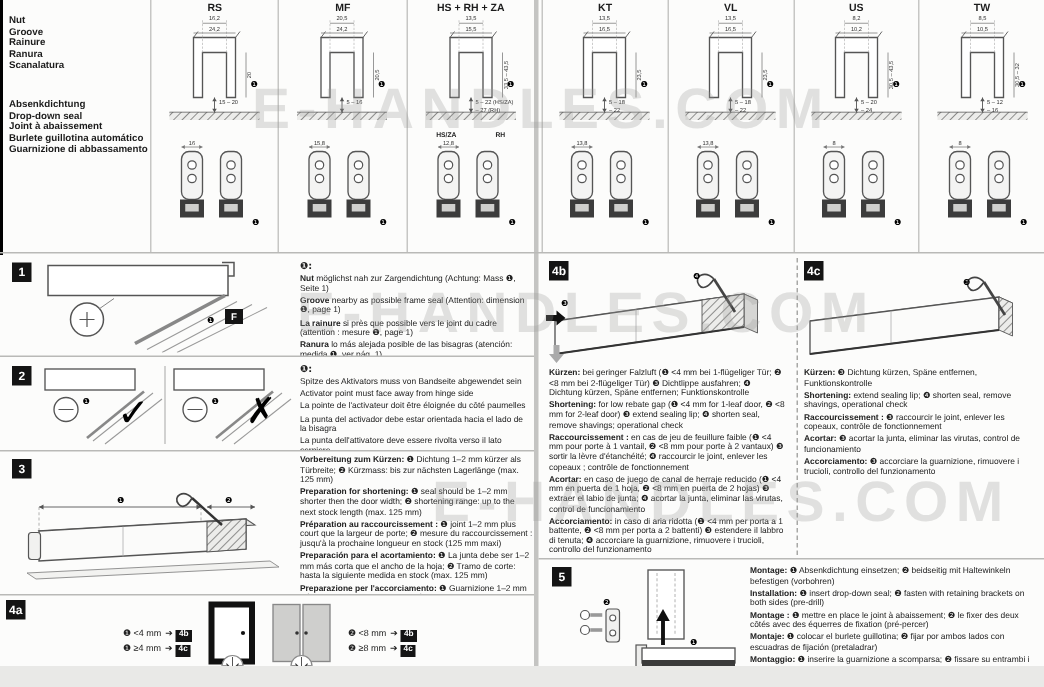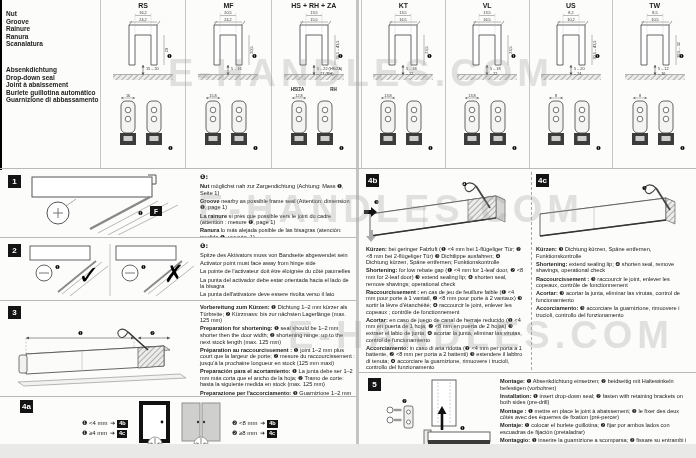--- a/index.html
+++ b/index.html
@@ -485,21 +485,21 @@
           <div class="tline"><b>Vorbereitung zum Kürzen: </b>❶ Dichtung 1–2 mm kürzer als Türbreite; ❷ Kürzmass: bis zur nächsten Lagerlänge (max. 125 mm)</div>
           <div class="tline"><b>Preparation for shortening: </b>❶ seal should be 1–2 mm shorter then the door width; ❷ shortening range: up to the next stock length (max. 125 mm)</div>
           <div class="tline"><b>Préparation au raccourcissement : </b>❶ joint 1–2 mm plus court que la largeur de porte; ❷ mesure du raccourcissement : jusqu'à la prochaine longueur en stock (125 mm maxi)</div>
           <div class="tline"><b>Preparación para el acortamiento: </b>❶ La junta debe ser 1–2 mm más corta que el ancho de la hoja; ❷ Tramo de corte: hasta la siguiente medida en stock (max. 125 mm)</div>
           <div class="tline"><b>Preparazione per l'accorciamento: </b>❶ Guarnizione 1–2 mm più corta della larghezza porta; ❷ Accorciamento: fino alla successiva lunghezza del supporto (max. 125 mm)</div>
         </div>
     </div>
   </div>
 
   <div class="sec" style="left:0;top:398px;width:356px;height:54px">
-    <div class="badge" style="left:20px;top:2px">4a</div>
+    <div class="badge" style="left:4px;top:2px">4a</div>
     <div class="stext" style="left:82px;top:20px">
         <div class="rline">❶ &lt;4 mm <span class="rarrow">➔</span><span class="chip">4b</span></div>
         <div class="rline">❶ ≥4 mm <span class="rarrow">➔</span><span class="chip">4c</span></div>
       </div>
     <svg style="position:absolute;left:136px;top:2px" width="38" height="52" viewBox="0 0 38 52">
       <rect x="5" y="3" width="27" height="38" fill="#fff" stroke="#111" stroke-width="4"></rect>
       <circle cx="26" cy="22" r="1.4" fill="#111"></circle>
       <circle cx="19" cy="44" r="7" fill="#fff" stroke="#888" stroke-width="0.8"></circle>
       <line x1="19" y1="38" x2="19" y2="50" stroke="#555" stroke-width="0.7"></line>
       <path d="M12.5,44 h4 l-1.6,-1.6 m1.6,1.6 l-1.6,1.6 M25.5,44 h-4 l1.6,-1.6 m-1.6,1.6 l1.6,1.6" fill="none" stroke="#333" stroke-width="0.7"></path>

